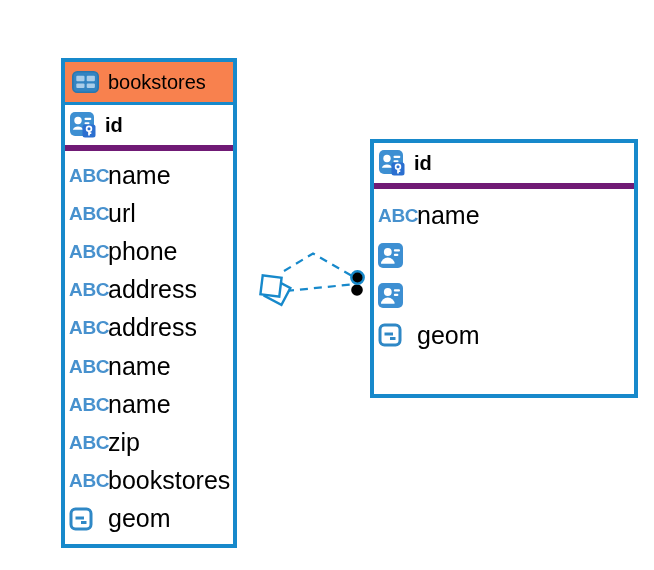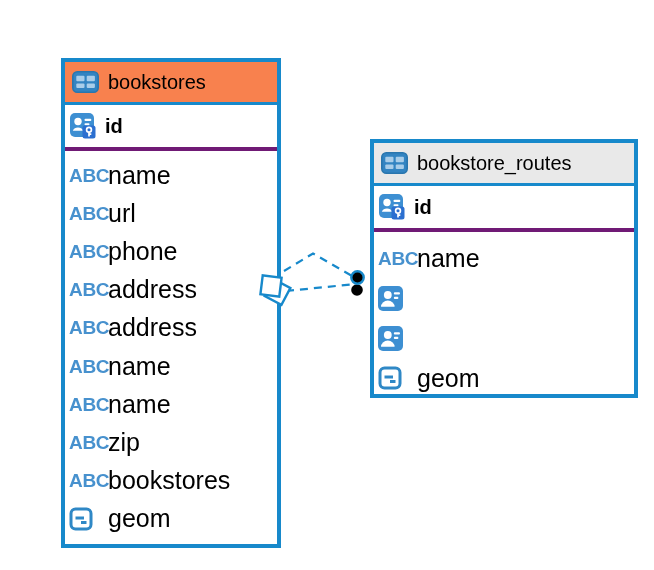--- a/index.html
+++ b/index.html
@@ -4,32 +4,32 @@
 <style>
   html,body{margin:0;padding:0;background:#ffffff;}
   .canvas{
     position:relative;width:654px;height:570px;background:#ffffff;overflow:hidden;
     font-family:"Liberation Sans",sans-serif;color:#000;
   }
   .table-card{
     position:absolute;box-sizing:border-box;background:#fff;
     border:4px solid #1789cb;
   }
-  .card-bookstores{left:61px;top:58px;width:220px;height:490px;}
+  .card-bookstores{left:61px;top:58px;width:176px;height:490px;}
   .card-routes{left:370px;top:139px;width:268px;height:259px;}
   .card-header{
     box-sizing:border-box;height:43px;display:flex;align-items:center;
     gap:9px;padding:0 4px 0 7px;border-bottom:3px solid #1789cb;
   }
   .card-bookstores .card-header{background:#f8814e;}
   .card-routes .card-header{background:#e9e9e9;}
   .card-title{font-size:20px;line-height:1;white-space:nowrap;}
   .pk-row{
     box-sizing:border-box;height:46px;display:flex;align-items:center;
-    gap:9px;padding:0 4px 0 5px;border-bottom:4px solid #701a75;
+    gap:9px;padding:0 4px 0 5px;border-bottom:6px solid #701a75;
   }
   .pk-label{font-size:20px;font-weight:700;line-height:1;}
   .fields{padding-top:5px;}
   .field-row{display:flex;align-items:center;gap:8px;padding-left:4px;box-sizing:border-box;}
   .card-bookstores .field-row{height:38.2px;}
   .card-routes .field-row{height:40px;}
   .type-icon{width:31px;display:flex;align-items:center;justify-content:flex-start;flex:0 0 31px;}
   .abc{
     font-size:19px;font-weight:800;color:#4791ce;letter-spacing:-0.3px;
     line-height:1;font-family:"Liberation Sans",sans-serif;
@@ -131,30 +131,20 @@
             <path d="M6.5,11 h8.5" stroke="#2f88c6" stroke-width="3"></path>
             <path d="M12,15.5 h5.5" stroke="#2f88c6" stroke-width="3"></path>
           </svg>
         </span>
         <span class="field-label">geom</span>
       </div>
     </div>
   </div>
 
   <div class="table-card card-routes">
-    <div class="card-header">
-      <svg width="27" height="22" viewBox="0 0 27 22">
-        <rect x="0.8" y="0.8" width="25.4" height="20.4" rx="4.5" fill="#3384c2" stroke="#2a76ae" stroke-width="1.6"></rect>
-        <rect x="4.3" y="4.8" width="8.2" height="5.4" rx="1" fill="#a9cde9"></rect>
-        <rect x="14.7" y="4.8" width="8.2" height="5.4" rx="1" fill="#a9cde9"></rect>
-        <rect x="4.3" y="12.6" width="8.2" height="4.4" rx="1" fill="#a9cde9"></rect>
-        <rect x="14.7" y="12.6" width="8.2" height="4.4" rx="1" fill="#a9cde9"></rect>
-      </svg>
-      <span class="card-title">bookstore_routes</span>
-    </div>
 
     <div class="pk-row">
       <svg width="26" height="26" viewBox="0 0 26 26">
         <rect x="0" y="0" width="24" height="24" rx="5" fill="#3d8fd2"></rect>
         <circle cx="8" cy="8.5" r="3.7" fill="#fff"></circle>
         <path d="M2.8,17.8 a5.6,5.2 0 0 1 10.4,0 z" fill="#fff"></path>
         <rect x="14.5" y="5.8" width="6.8" height="2.1" rx="1" fill="#fff"></rect>
         <rect x="14.5" y="10.2" width="5" height="2.1" rx="1" fill="#fff"></rect>
         <rect x="12.5" y="12.5" width="13" height="13" rx="2.5" fill="#2b6fd0"></rect>
         <circle cx="19" cy="16.8" r="2.4" fill="none" stroke="#fff" stroke-width="1.7"></circle>

